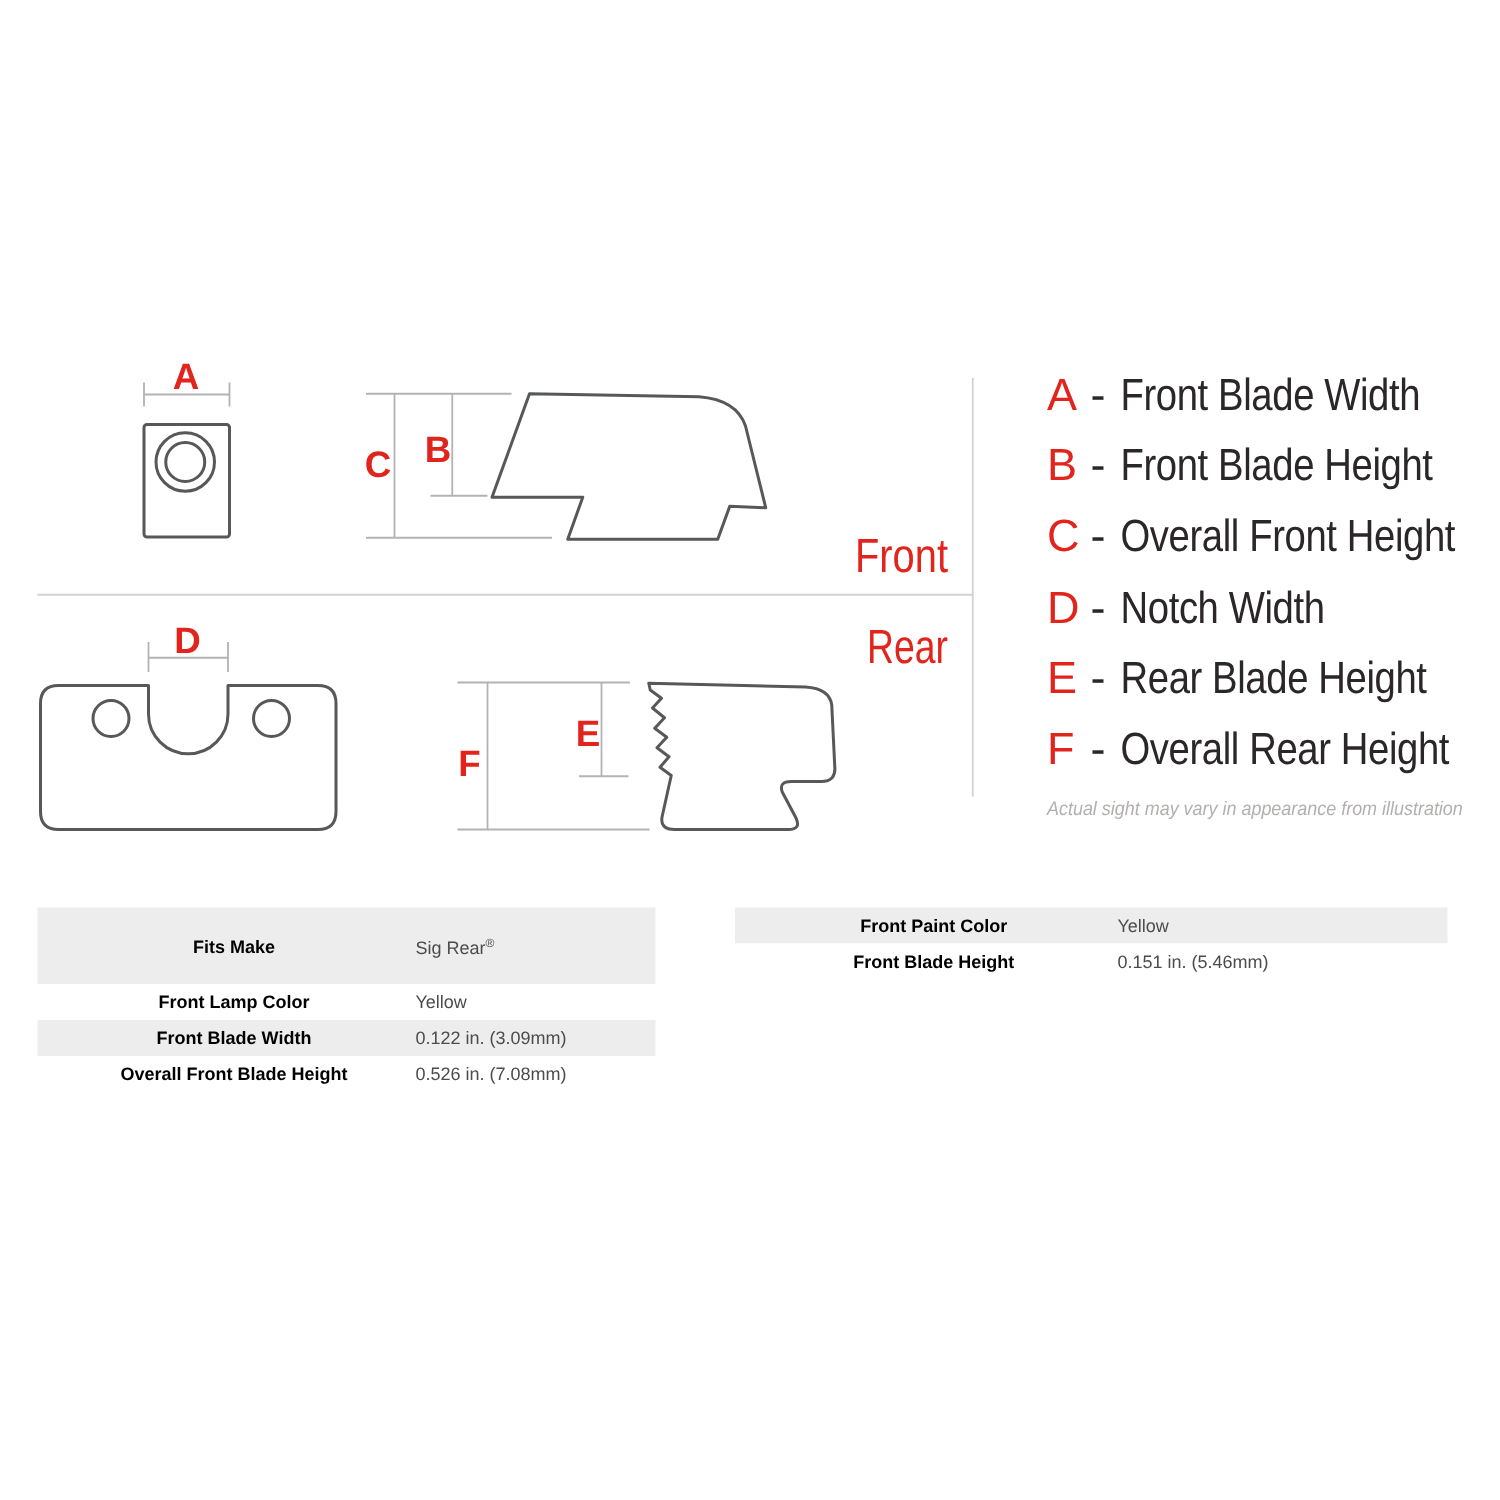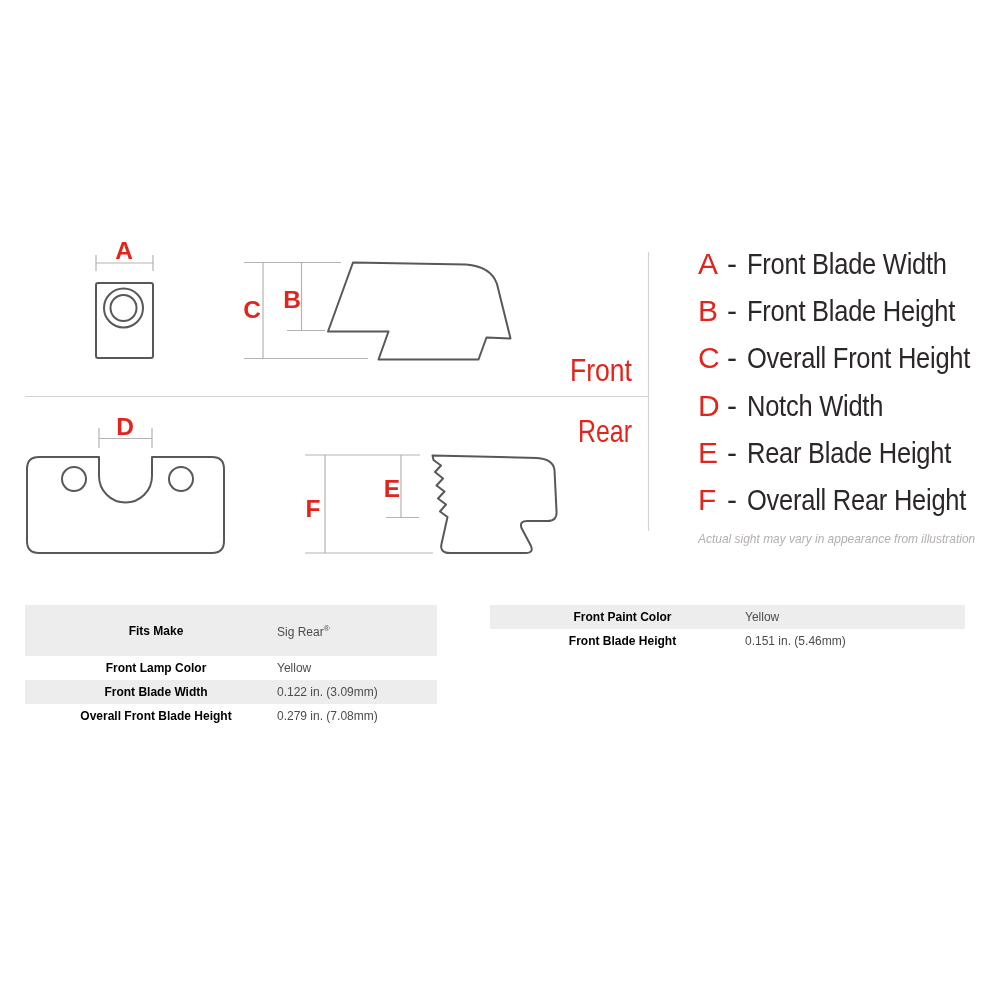--- a/index.html
+++ b/index.html
@@ -137,21 +137,21 @@
     <div class="s-row">
       <div class="s-label">Front Lamp Color</div>
       <div class="s-value">Yellow</div>
     </div>
     <div class="s-row">
       <div class="s-label">Front Blade Width</div>
       <div class="s-value">0.122 in. (3.09mm)</div>
     </div>
     <div class="s-row">
       <div class="s-label">Overall Front Blade Height</div>
-      <div class="s-value">0.279 in. (7.08mm)</div>
+      <div class="s-value">0.526 in. (7.08mm)</div>
     </div>
   </div>
 
   <div class="spec-table spec-table-right">
     <div class="s-row">
       <div class="s-label">Front Paint Color</div>
       <div class="s-value">Yellow</div>
     </div>
     <div class="s-row">
       <div class="s-label">Front Blade Height</div>

